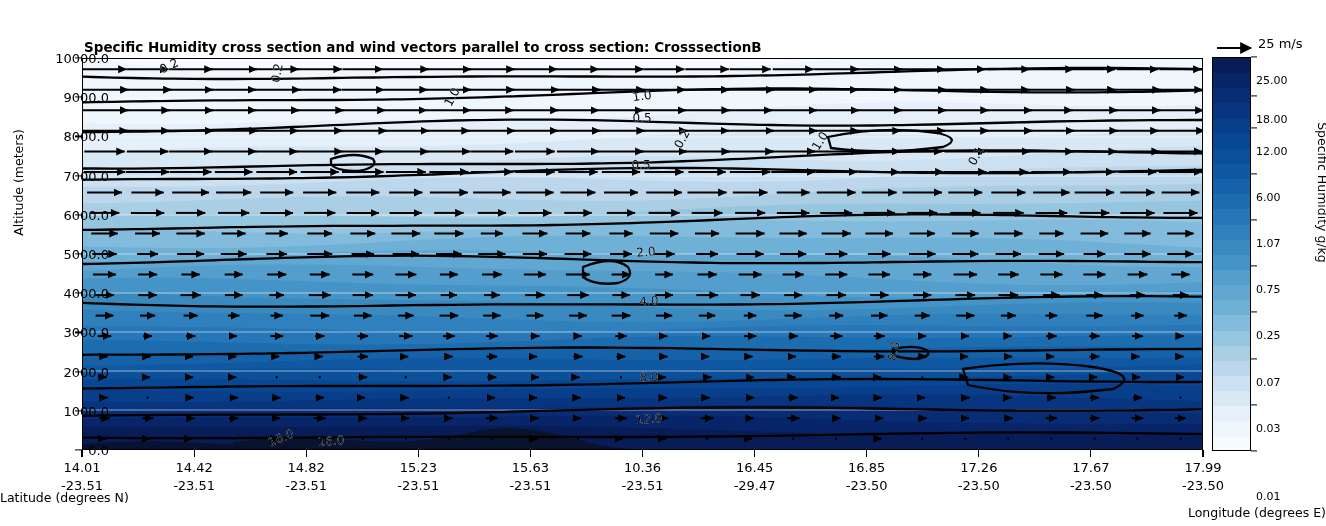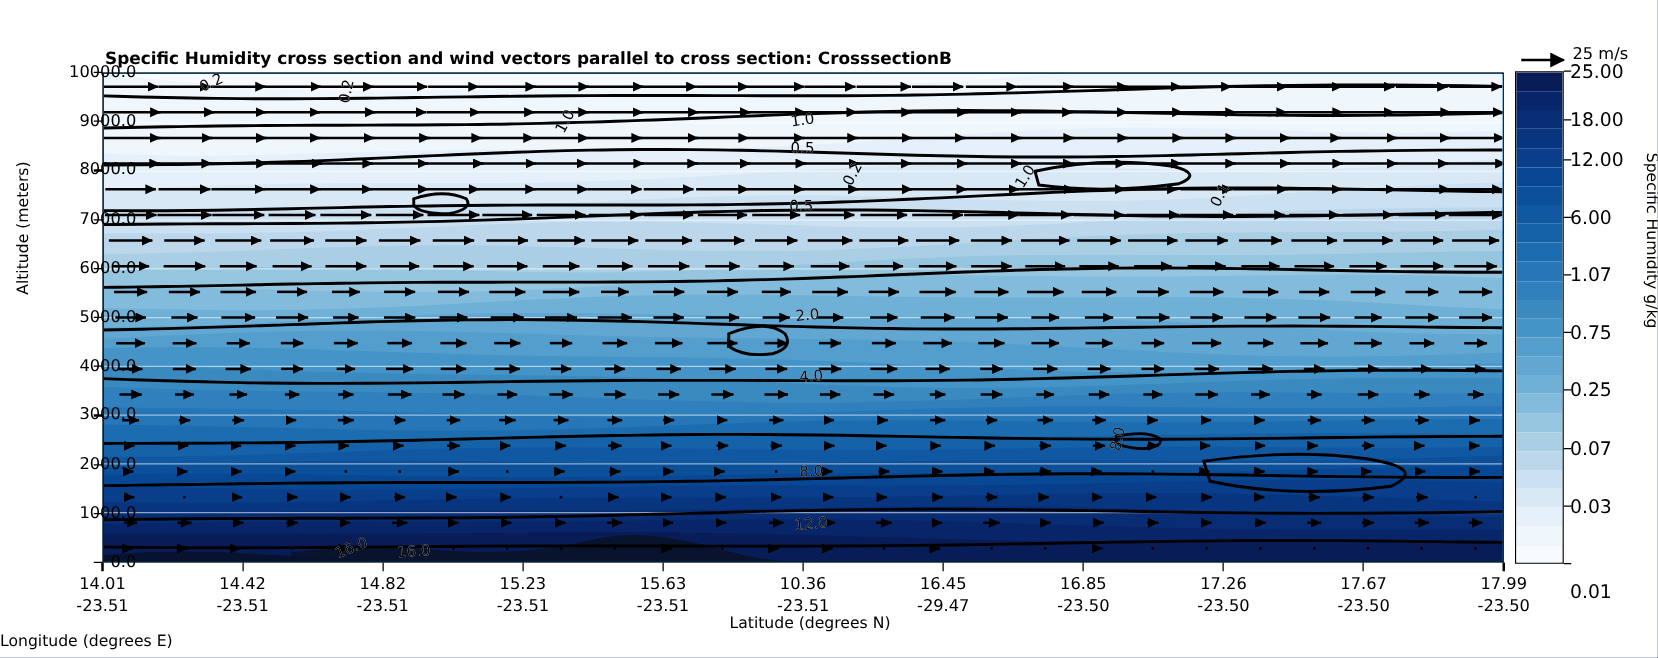--- a/index.html
+++ b/index.html
@@ -14,27 +14,27 @@
 
   .ylabel{position:absolute;left:-82px;top:175px;width:200px;text-align:center;font-size:12.5px;
           transform:rotate(-90deg);}
   .ytick{position:absolute;right:1217px;font-size:13px;text-align:right;white-space:nowrap;
          transform:translateY(-50%);}
   .ytickmark{position:absolute;left:75px;width:7px;height:1.2px;background:#000;transform:translateY(-50%);}
 
   .xtickmark{position:absolute;top:450px;width:1.2px;height:7px;background:#000;}
   .xtick{position:absolute;font-size:13px;text-align:center;white-space:pre;transform:translateX(-50%);line-height:17.5px;}
 
-  .xlab1{position:absolute;left:0;top:490px;width:1296px;text-align:center;font-size:12.5px;}
-  .xlab2{position:absolute;left:0;top:505px;width:1326px;text-align:left;font-size:12.5px;}
+  .xlab1{position:absolute;left:0;top:490px;width:1296px;font-size:12.5px;}
+  .xlab2{position:absolute;left:0;top:505px;width:1326px;text-align:right;font-size:12.5px;}
 
   .cbar{position:absolute;left:1212px;top:57px;width:39px;height:394px;border:1.1px solid #000;
         box-sizing:border-box;overflow:hidden;}
   .cbar-seg{width:100%;}
-  .cbtick{position:absolute;left:1256px;font-size:15px;white-space:nowrap;transform:translateY(-50%);}
+  .cbtick{position:absolute;left:1256px;font-size:11px;white-space:nowrap;transform:translateY(-50%);margin-top:23px;}
   .cbtickmark{position:absolute;left:1251px;width:6px;height:1.2px;background:#000;transform:translateY(-50%);}
   .cblabel{position:absolute;left:1222px;top:185px;width:200px;text-align:center;font-size:12.5px;
            transform:rotate(90deg);transform-origin:center;}
 
   .refvec{position:absolute;left:1215px;top:38px;width:110px;height:20px;}
   .refvec-text{position:absolute;left:1258px;top:36px;font-size:13px;white-space:nowrap;}
 
   .clabel{position:absolute;font-size:12px;color:#000;background:#ffffff00;white-space:nowrap;
           transform:translate(-50%,-50%);}
 </style>

